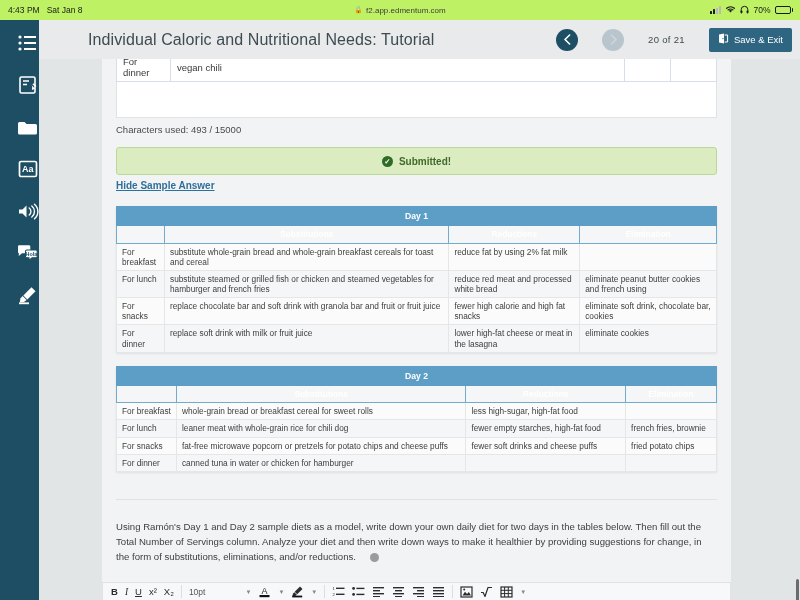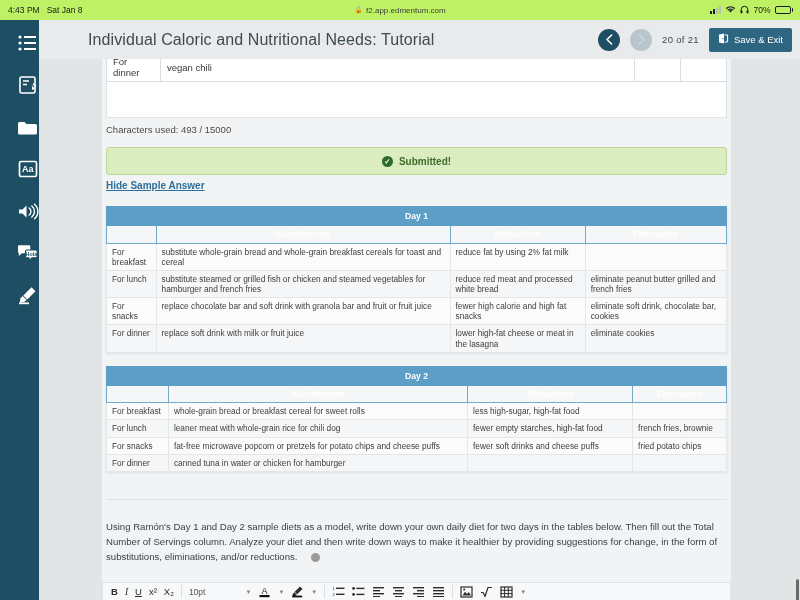--- a/index.html
+++ b/index.html
@@ -45,41 +45,41 @@
 
   
   .appheader {
     position: absolute; top: 20px; left: 39px; width: 761px; height: 39px;
     background: #e8eaeb; display: flex; align-items: center;
   }
   .app-title {
     margin-left: 49px; font-size: 16px; color: #3f4b52; font-weight: 400;
     letter-spacing: .1px;
   }
-  .hdr-right { position: absolute; right: 8px; display: flex; align-items: center; gap: 10px; }
+  .hdr-right { position: absolute; right: 8px; display: flex; align-items: center; gap: 24px; }
   .navcircle { width: 22px; height: 22px; border-radius: 50%; display:flex; align-items:center; justify-content:center; cursor:pointer; }
   .navcircle.prev { background: #1d4e63; }
   .navcircle.next { background: #b9c5cd; }
   .pagecount { font-size: 9.5px; color: #3f4b52; letter-spacing: .3px; white-space: nowrap;}
   .saveexit {
     background: #2e6580; color: #fff; font-size: 9.5px; height: 24px;
     display: flex; align-items: center; gap: 5px; padding: 0 9px;
     border-radius: 2px; cursor: pointer; white-space: nowrap;
   }
 
   
   .pagebg {
     position: absolute; top: 59px; left: 39px; width: 761px; height: 541px;
     background: #e1e5e6; overflow: hidden;
   }
   .card {
     position: absolute; top: 0px; left: 63px; width: 629px; min-height: 541px;
     background: #f2f3f4;
   }
-  .inner { padding: 0 4px; }
+  .inner { padding: 0 14px; }
 
   
   .toptable {
     width: 100%; border-collapse: collapse; margin-top: -7px;
     border: 1px solid #b7c4d8; background: #fff; font-size: 9.5px; color: #3a3a3a;
   }
   .toptable td { border: 1px solid #d8dee7; padding: 3px 6px; height: 15px; }
   .tt-c1 { width: 54px; }
   .tt-c3 { width: 46px; }
   .tt-c4 { width: 46px; }
@@ -329,21 +329,21 @@
             <tr>
               <td class="c1">For breakfast</td>
               <td class="c2">substitute whole-grain bread and whole-grain breakfast cereals for toast and cereal</td>
               <td class="c3">reduce fat by using 2% fat milk</td>
               <td class="c4"></td>
             </tr>
             <tr>
               <td class="c1">For lunch</td>
               <td class="c2">substitute steamed or grilled fish or chicken and steamed vegetables for hamburger and french fries</td>
               <td class="c3">reduce red meat and processed white bread</td>
-              <td class="c4">eliminate peanut butter grilled and french fries</td>
+              <td class="c4">eliminate peanut butter cookies and french using</td>
             </tr>
             <tr>
               <td class="c1">For snacks</td>
               <td class="c2">replace chocolate bar and soft drink with granola bar and fruit or fruit juice</td>
               <td class="c3">fewer high calorie and high fat snacks</td>
               <td class="c4">eliminate soft drink, chocolate bar, cookies</td>
             </tr>
             <tr>
               <td class="c1">For dinner</td>
               <td class="c2">replace soft drink with milk or fruit juice</td>

